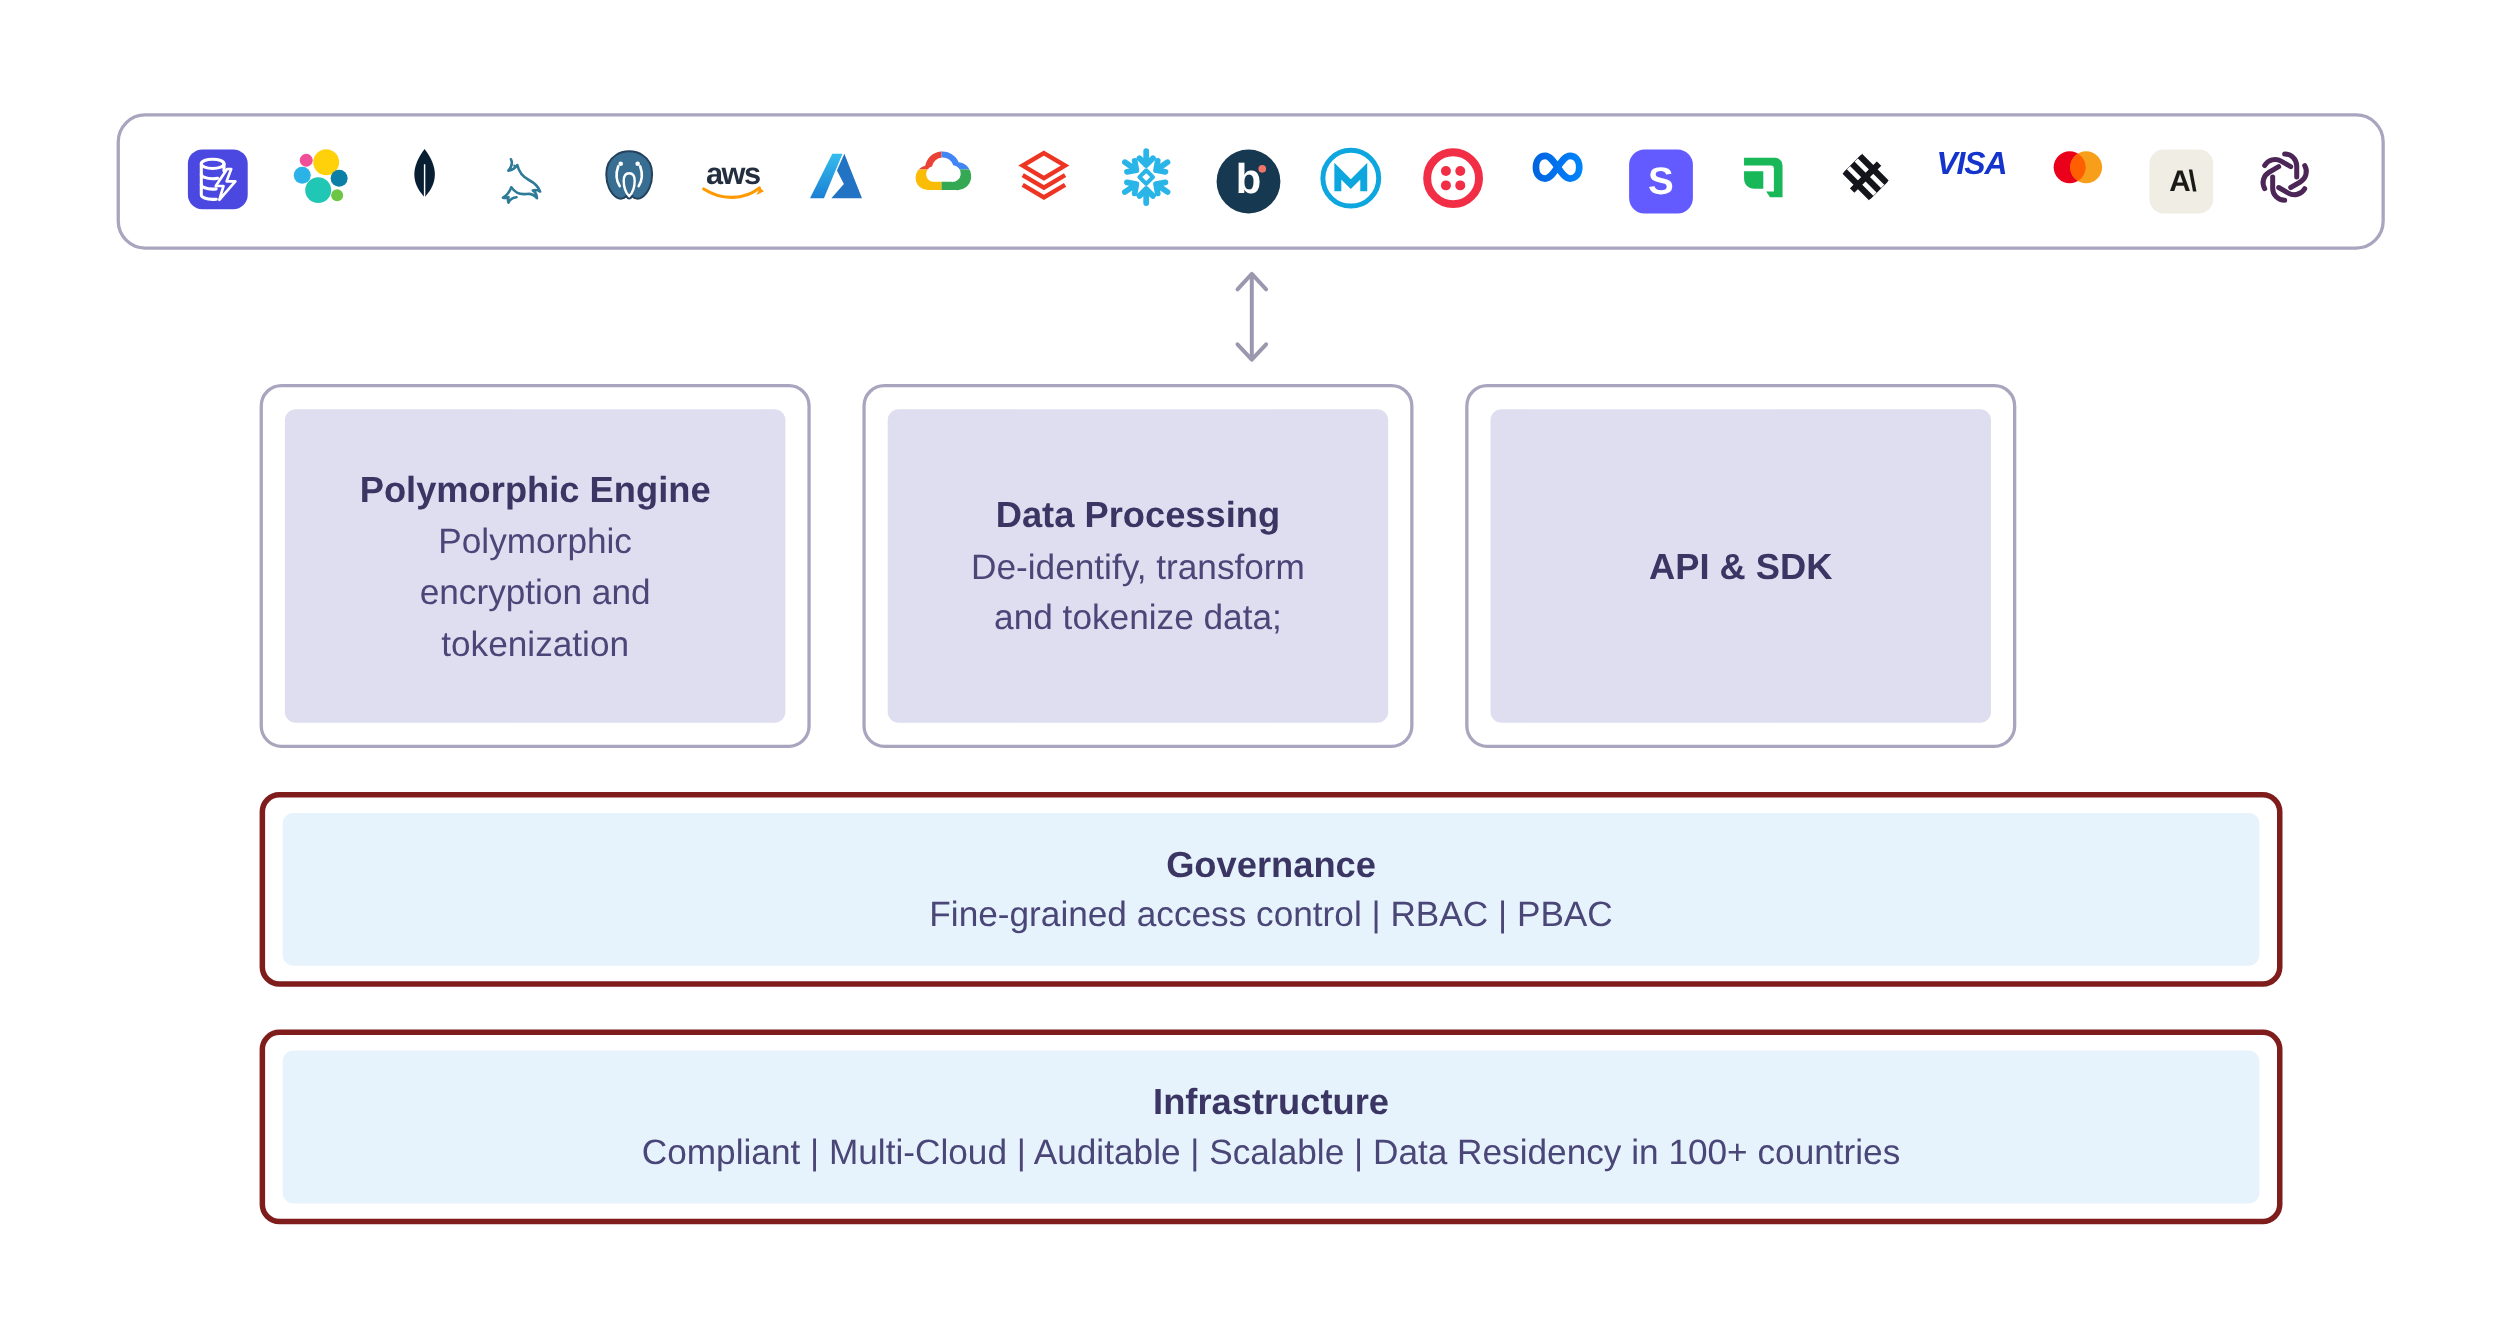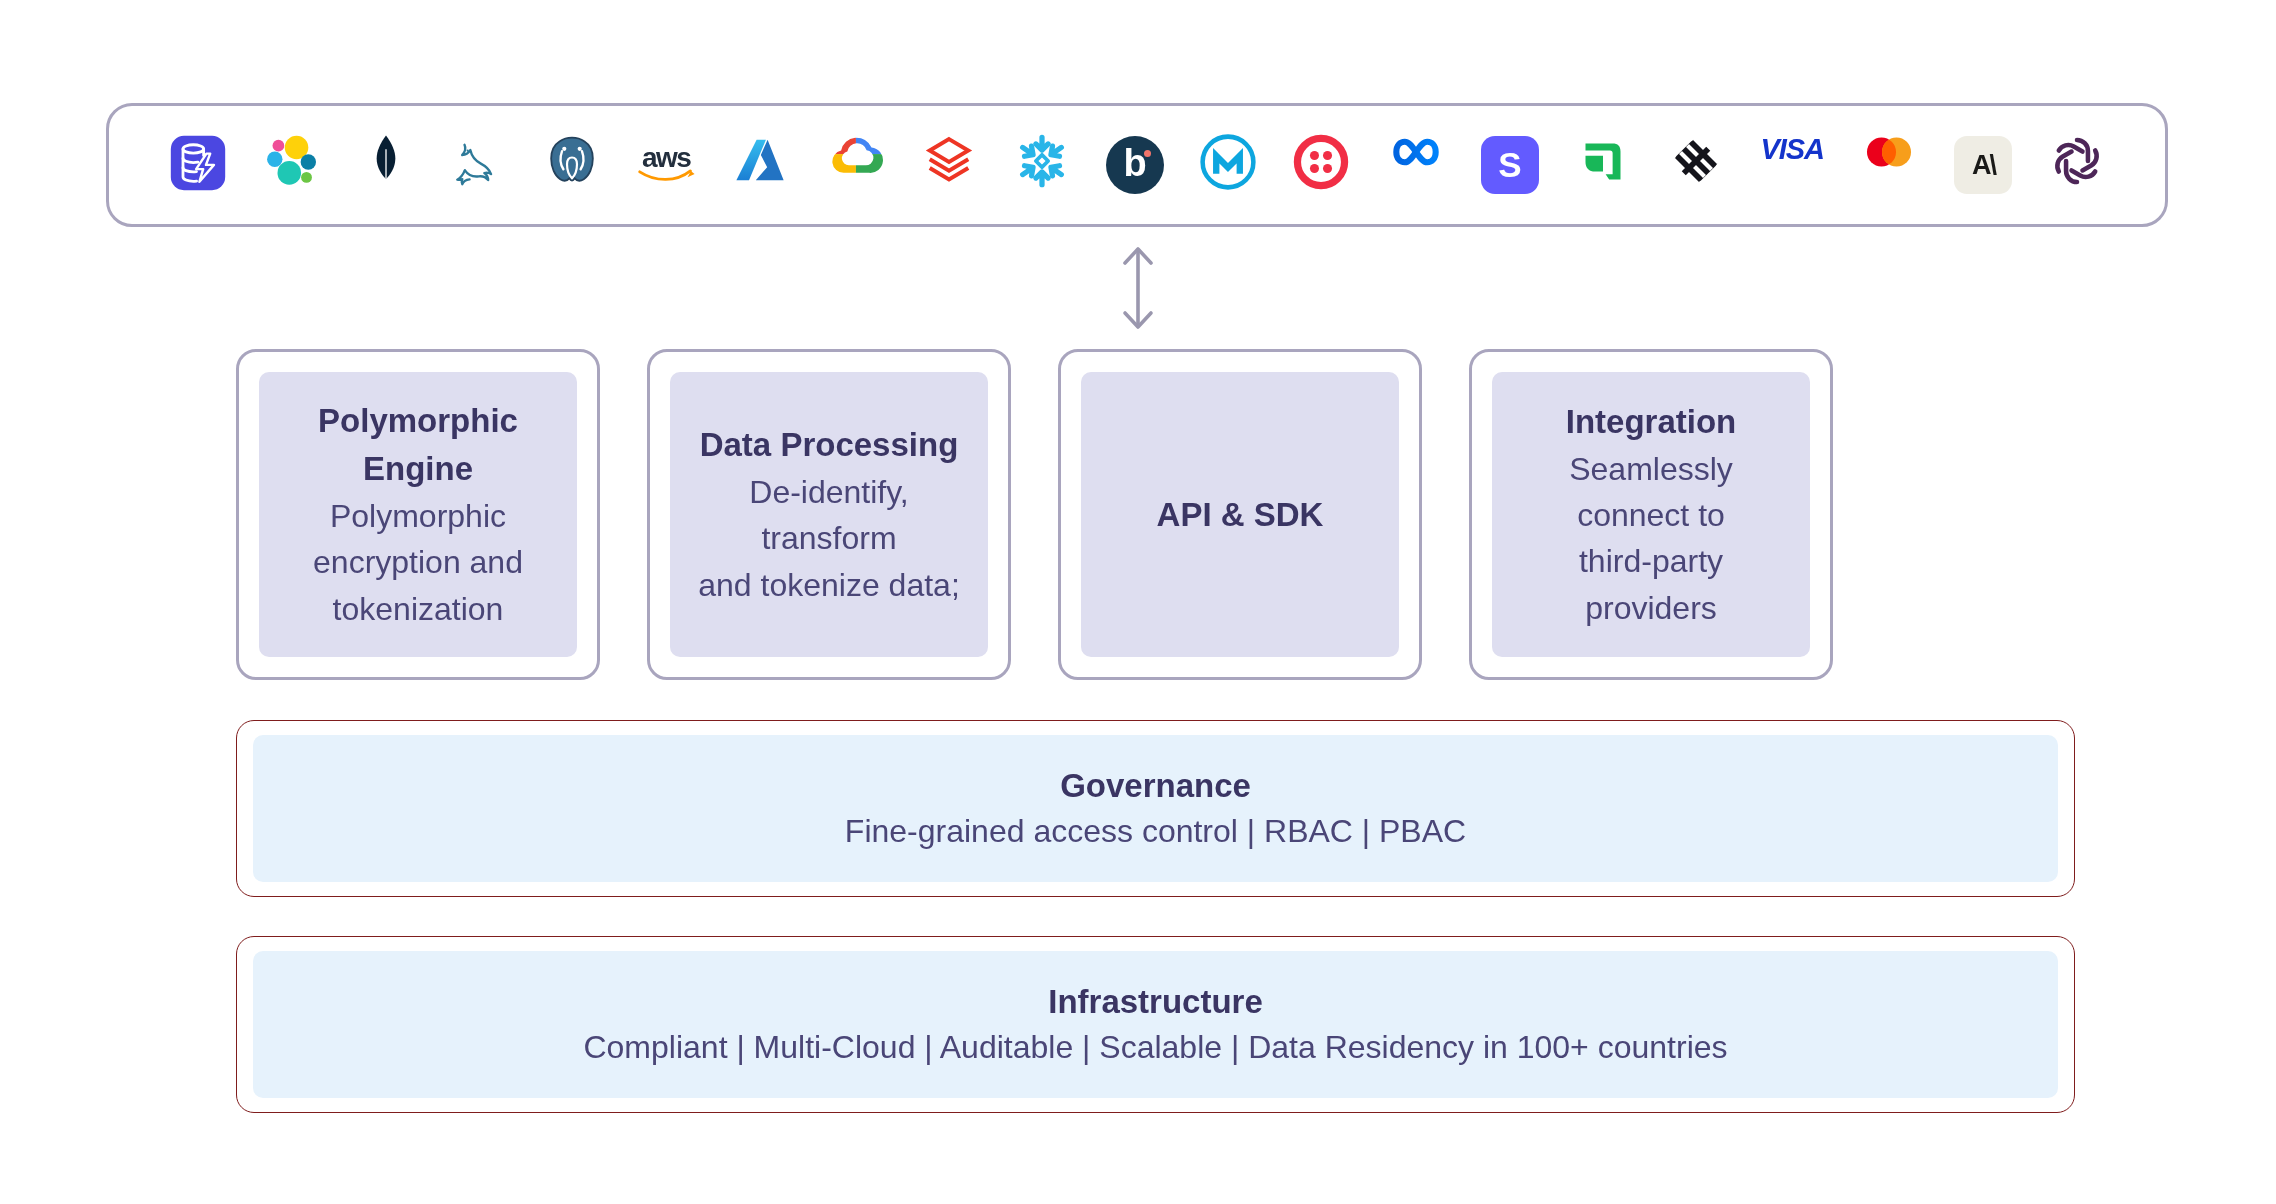--- a/index.html
+++ b/index.html
@@ -30,21 +30,21 @@
   .connector { position:absolute; left:1138px; top:242px; transform:translateX(-50%); }
   
   .cards-row { position:absolute; left:236px; top:349px; width:1597px; height:331px; display:flex; gap:47px; }
   .card { flex:1; background:#fff; border:3px solid #A9A5BE; border-radius:20px; padding:20px; display:flex; }
   .card-fill { flex:1; background:#DEDEF0; border-radius:10px; display:flex; flex-direction:column;
     align-items:center; justify-content:center; text-align:center; padding:0 20px; }
   .card-title { font-size:33px; font-weight:700; color:#3A3563; line-height:1.45; }
   .card-desc { font-size:32px; color:#4A4677; line-height:1.45; white-space:pre-line; }
   
   .band { position:absolute; left:236px; width:1839px; height:177px; background:#fff;
-    border:1px solid #7f1d1d; border-radius:18px; padding:14px 16px; display:flex; }
+    border:5px solid #7f1d1d; border-radius:18px; padding:14px 16px; display:flex; }
   .band-governance { top:720px; }
   .band-infrastructure { top:936px; }
   .band-fill { flex:1; background:#E6F2FC; border-radius:10px; display:flex; flex-direction:column;
     align-items:center; justify-content:center; gap:10px; text-align:center; }
   .band-title { font-size:33px; font-weight:700; color:#3A3563; line-height:1.1; }
   .band-desc { font-size:32px; color:#4A4677; line-height:1.1; }
 </style>
 </head>
 <body>
 
@@ -284,27 +284,20 @@
 and tokenize data;</div>
       </div>
     </div>
 
     <div class="card">
       <div class="card-fill">
         <div class="card-title">API &amp; SDK</div>
       </div>
     </div>
 
-    <div class="card">
-      <div class="card-fill">
-        <div class="card-title">Integration</div>
-        <div class="card-desc">Seamlessly connect to
-third-party providers</div>
-      </div>
-    </div>
 
   </div>
 
   <div class="band band-governance">
     <div class="band-fill">
       <div class="band-title">Governance</div>
       <div class="band-desc">Fine-grained access control | RBAC | PBAC</div>
     </div>
   </div>
 

